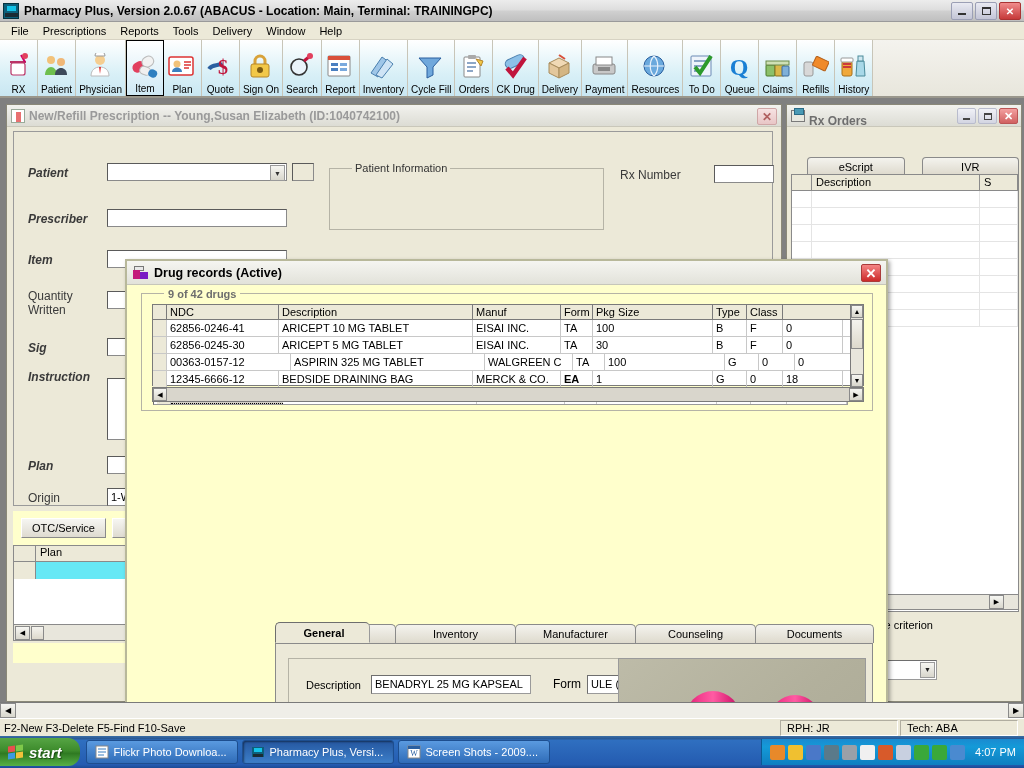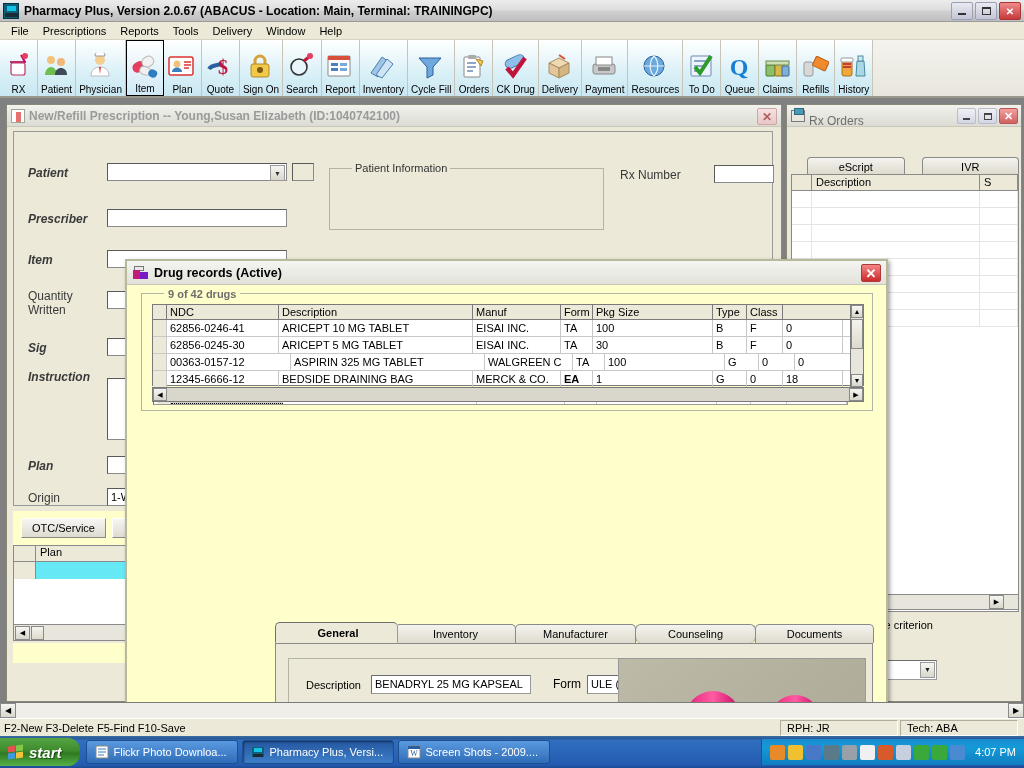--- a/index.html
+++ b/index.html
@@ -105,21 +105,21 @@
   .planfoot{position:absolute;left:0;bottom:0;width:100%;height:16px;background:#e8e6dc;border-top:1px solid #8a8a8a;display:flex;align-items:center;}
   .sbtn{width:15px;height:14px;margin-left:1px;background:linear-gradient(to bottom,#f6f6f2,#d8d6cc);
     border:1px solid #8a8a8a;display:flex;align-items:center;justify-content:center;font-size:7px;}
   .rxyellow{position:absolute;left:6px;top:516px;width:760px;height:20px;background:#ffffcc;border:0;}
 
   
   .ordwin{position:absolute;left:786px;top:6px;width:236px;height:598px;background:#ece9d8;border:1px solid #8a8878;}
   .ordtitle{height:22px;background:linear-gradient(to bottom,#f2f2ee,#dcdcd4);display:flex;align-items:center;border-bottom:1px solid #c9c7ba;position:relative;}
   .ordtitle .ic{width:14px;height:12px;margin:0 4px;background:#e8e8e0;border:1px solid #7a7a7a;position:relative;}
   .ordtitle .ic:after{content:"";position:absolute;left:2px;top:-3px;width:8px;height:5px;background:#4a9ab5;border:1px solid #2a6a85;}
-  .ordtitle .tt{font-size:12px;font-weight:normal;color:#6e6e6e;margin-top:10px;}
+  .ordtitle .tt{font-size:12px;font-weight:bold;color:#6e6e6e;margin-top:10px;}
   .ordwb{position:absolute;right:3px;top:3px;display:flex;gap:2px;}
   .ordwb .b{width:19px;height:16px;border:1px solid #b9bccd;border-radius:2px;background:linear-gradient(to bottom,#f0f1f7,#d3d5e2);display:flex;align-items:center;justify-content:center;}
   .ordwb .b.close{background:linear-gradient(to bottom,#f3a0a0,#d06060);border-color:#b55;color:#fff;font-weight:bold;font-size:11px;}
   .chkrow{position:absolute;left:4px;top:26px;width:228px;height:20px;display:flex;align-items:center;gap:4px;}
   .cb{width:11px;height:11px;background:#fff;border:1px solid #5a5a5a;display:inline-block;position:relative;}
   .cb.on:after{content:"";position:absolute;left:2px;top:4px;width:4px;height:2px;border-left:2px solid #000;border-bottom:2px solid #000;transform:rotate(-45deg);}
   .cblbl{font-size:11px;margin-right:8px;}
   .ordtabs{position:absolute;left:4px;top:50px;width:228px;height:20px;display:flex;gap:1px;align-items:flex-end;}
   .otab{flex:1;height:18px;background:linear-gradient(to bottom,#f4f3ee,#ddd9cc);border:1px solid #8a8a8a;border-bottom:none;
     border-radius:4px 4px 0 0;font-size:11px;display:flex;align-items:center;justify-content:center;margin-left:16px;}
@@ -666,25 +666,25 @@
               <div class="ar" style="position:absolute;bottom:0;left:0;width:12px;">▼</div>
             </div>
           </div>
           <div class="dhsb">
             <div class="ar">◀</div>
             <div class="ar">▶</div>
           </div>
         </div>
 
         <div class="tabs" id="drug-tabs">
-            <div class="tab sel" style="width: 123px;">General</div>
+            <div class="tab sel" style="width: 95px;">General</div>
             <div class="tab" style="width: 123px;">Pricing</div>
             <div class="tab" style="width: 123px;">Inventory</div>
             <div class="tab" style="width: 123px;">Manufacturer</div>
-            <div class="tab" style="width: 123px; border-radius: 6px;">Counseling</div>
+            <div class="tab" style="width: 123px;">Counseling</div>
             <div class="tab" style="width: 121px;">Documents</div>
           </div>
 
         <div class="genpane">
           <div class="fieldarea">
             <div class="lab" style="left:6px;top:20px;width:66px;">Description</div>
             <div class="inp" style="left:82px;top:16px;width:160px;height:19px;">BENADRYL 25 MG KAPSEAL</div>
             <div class="lab" style="left:248px;top:18px;width:44px;font-size:12px;">Form</div>
             <div class="sel" style="left:298px;top:16px;width:154px;height:19px;">
               <span>ULE (HARD, SOFT, ETC.)</span>

